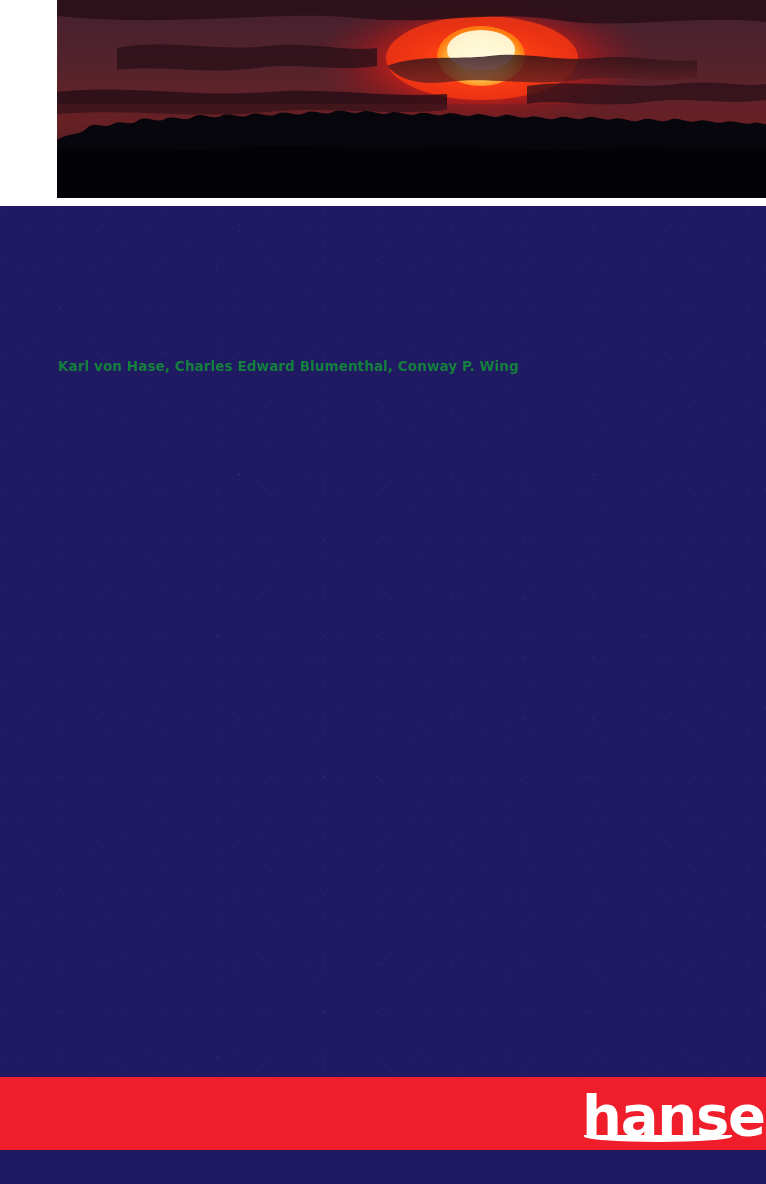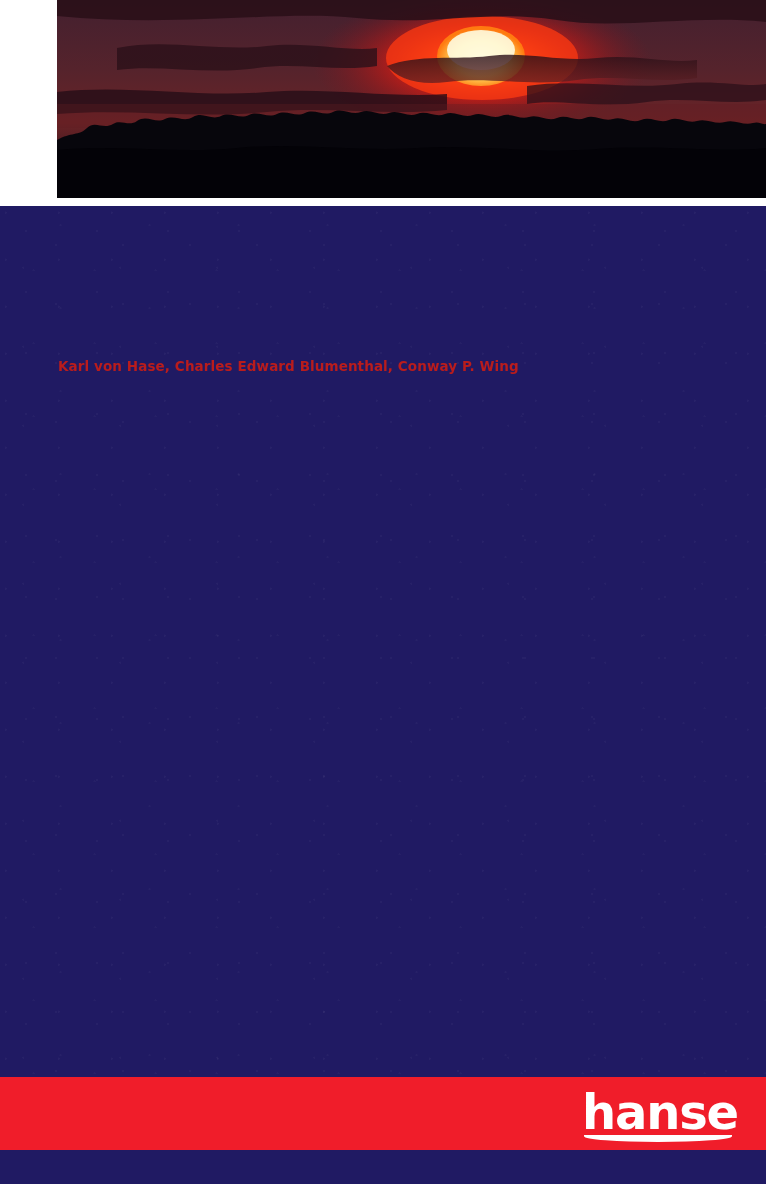--- a/index.html
+++ b/index.html
@@ -80,21 +80,21 @@
     height: 8px;
     background: #ffffff;
   }
 
   
   .authors {
     position: absolute;
     left: 58px;
     top: 358px;
     width: 640px;
-    color: #b91c1c;
+    color: #15803d;
     font-size: 13.5px;
     font-weight: bold;
     letter-spacing: 0.1px;
     line-height: 1.3;
   }
   .book-title {
     position: absolute;
     left: 57px;
     top: 425px;
     width: 660px;
@@ -119,21 +119,21 @@
   .logo {
     position: absolute;
     right: 34px;
     top: 1084px;
     width: 150px;
     height: 62px;
     text-align: right;
   }
   .logo-word {
     color: #ffffff;
-    font-size: 48px;
+    font-size: 56px;
     font-weight: bold;
     letter-spacing: -1.2px;
     line-height: 1;
     display: block;
     padding-top: 4px;
     font-family: "DejaVu Sans", sans-serif;
   }
   .logo-underline {
     position: absolute;
     right: 0;

